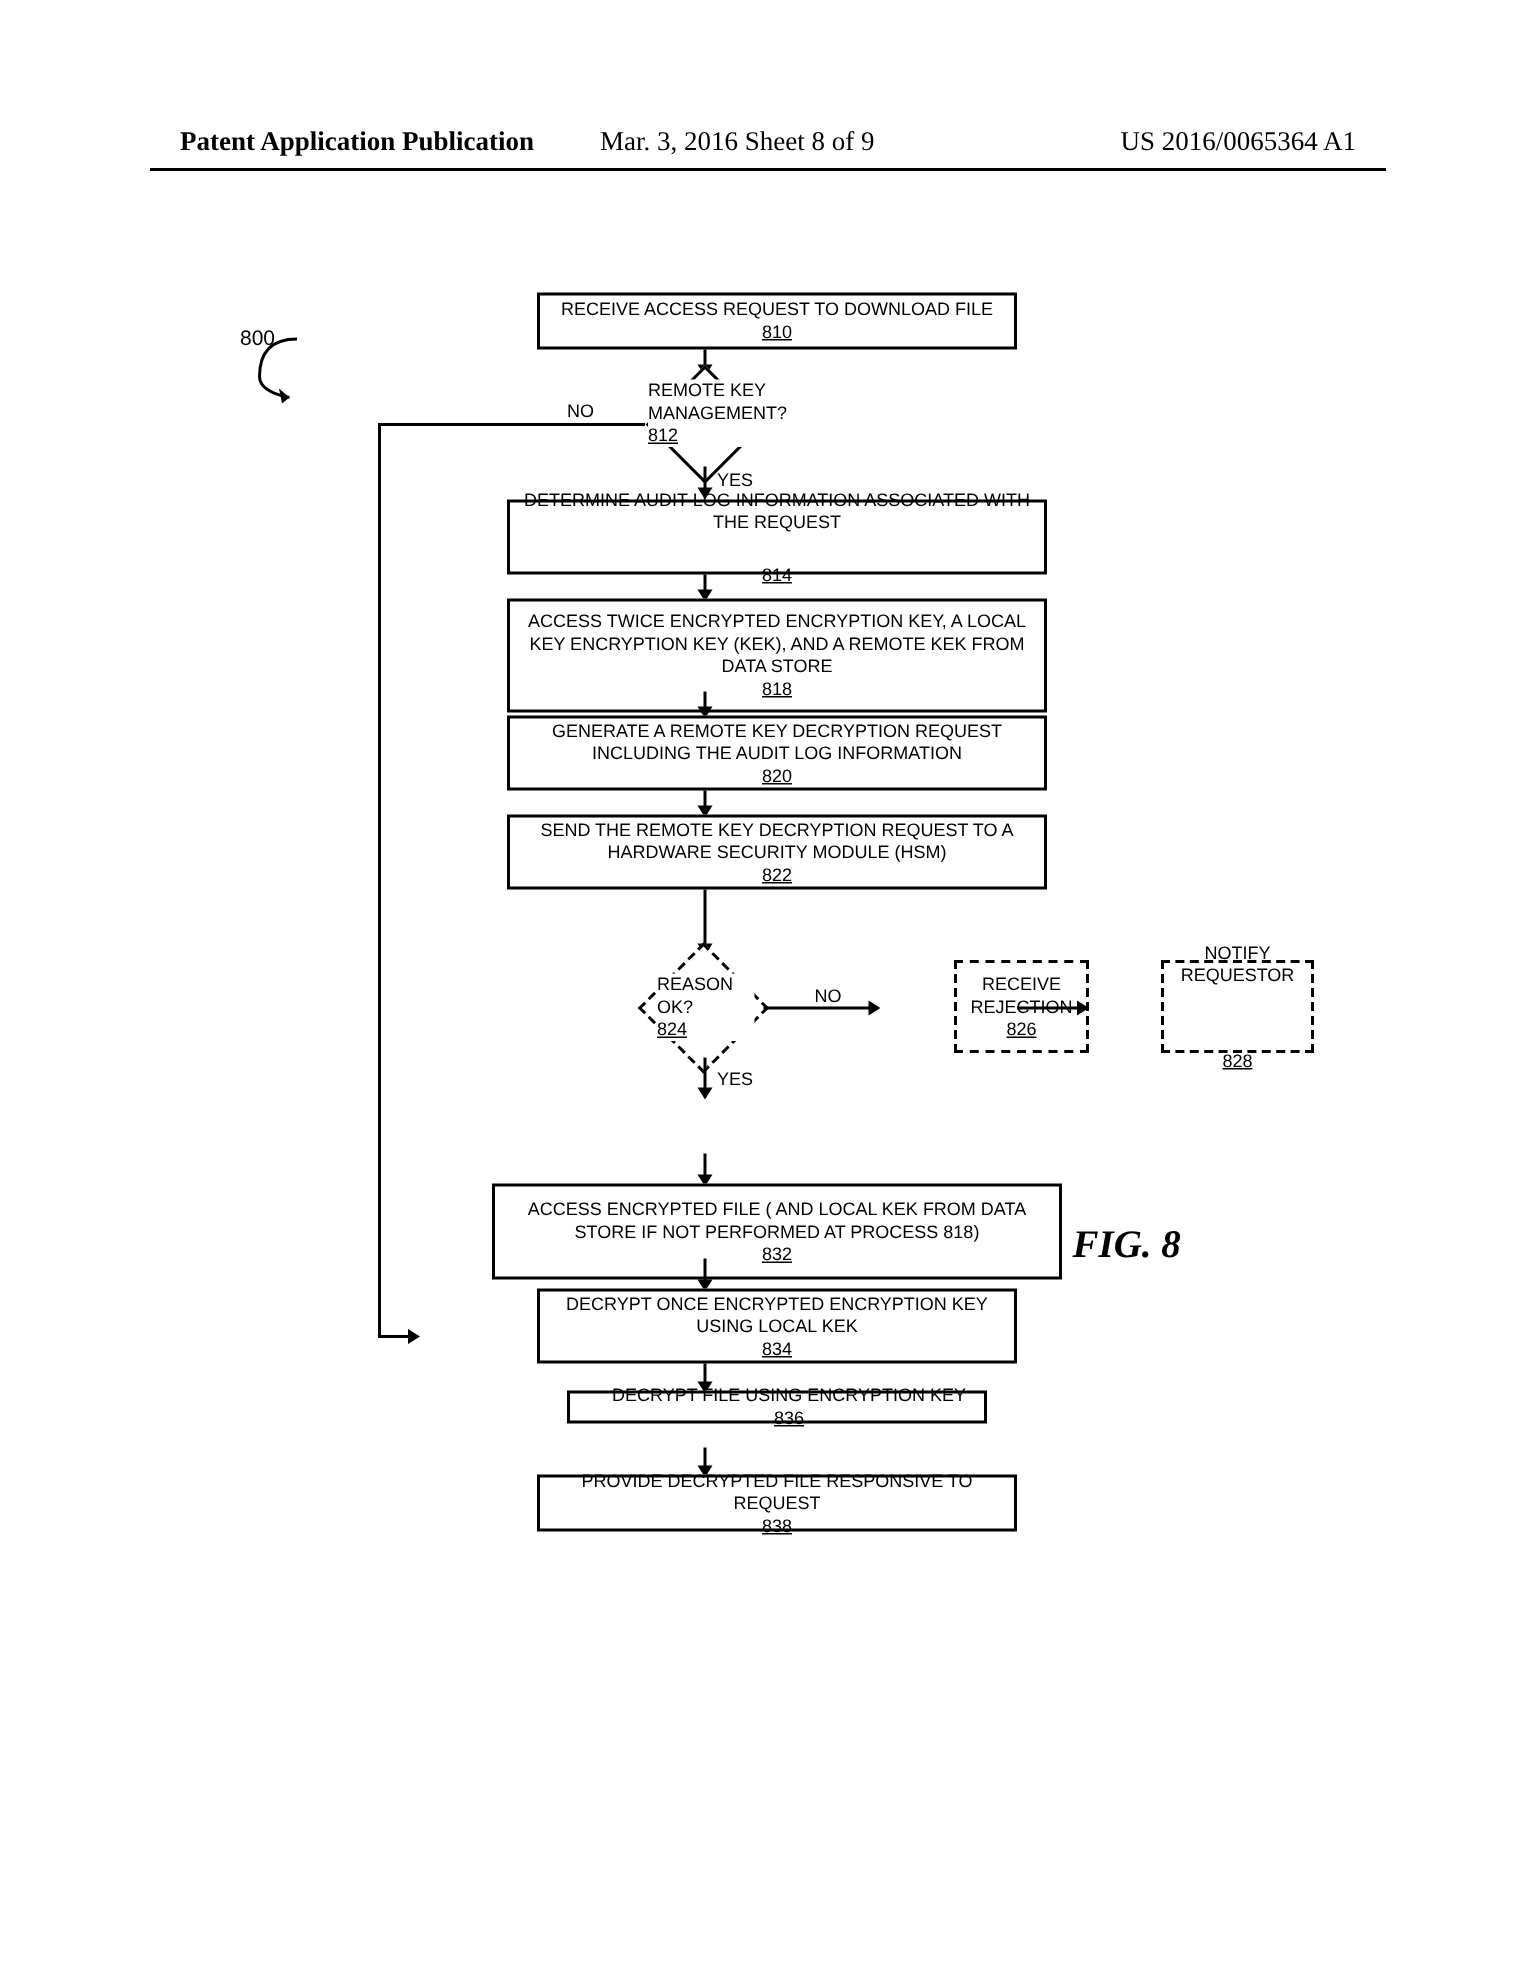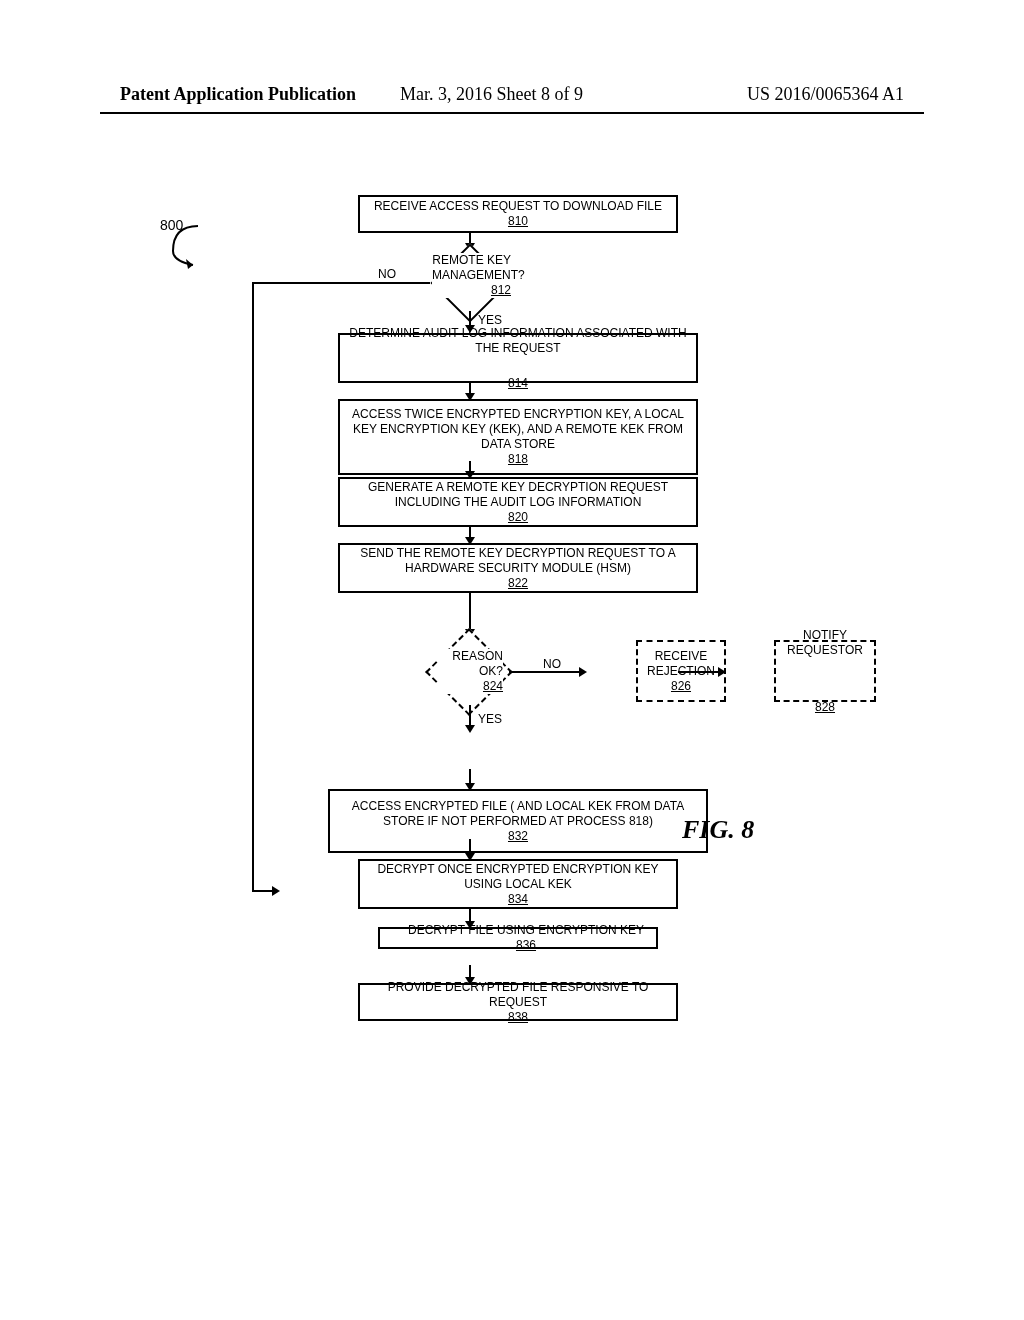--- a/index.html
+++ b/index.html
@@ -54,21 +54,21 @@
     position: absolute;
     transform: rotate(45deg);
     border: 2px solid #000;
     background: #fff;
   }
   .diamond.dashed { border-style: dashed; }
   .diamond-label {
     position: absolute;
     font-family: Arial, sans-serif;
     font-size: 12px;
-    text-align: right;
+    text-align: left;
     background: #fff;
     line-height: 1.25;
   }
 
   .lbl {
     position: absolute;
     font-family: Arial, sans-serif;
     font-size: 12px;
   }
 
@@ -231,15 +231,15 @@
   <svg class="conn" style="left:207px; top:770px;" width="6" height="20">
     <line x1="3" y1="0" x2="3" y2="14" stroke="#000" stroke-width="2"></line>
     <path d="M 3 20 L -2 12 L 8 12 Z" fill="#000"></path>
   </svg>
 
   <div class="proc" style="left:50px; top:788px; width:320px; height:38px;">
     <span>PROVIDE DECRYPTED FILE RESPONSIVE TO REQUEST</span>
     <span class="ref">838</span>
   </div>
 
-  <div class="fig-label" style="left:422px; top:620px;">FIG. 8</div>
+  <div class="fig-label" style="left:455px; top:620px;">FIG. 8</div>
 
 </div>
 
 </body></html>

